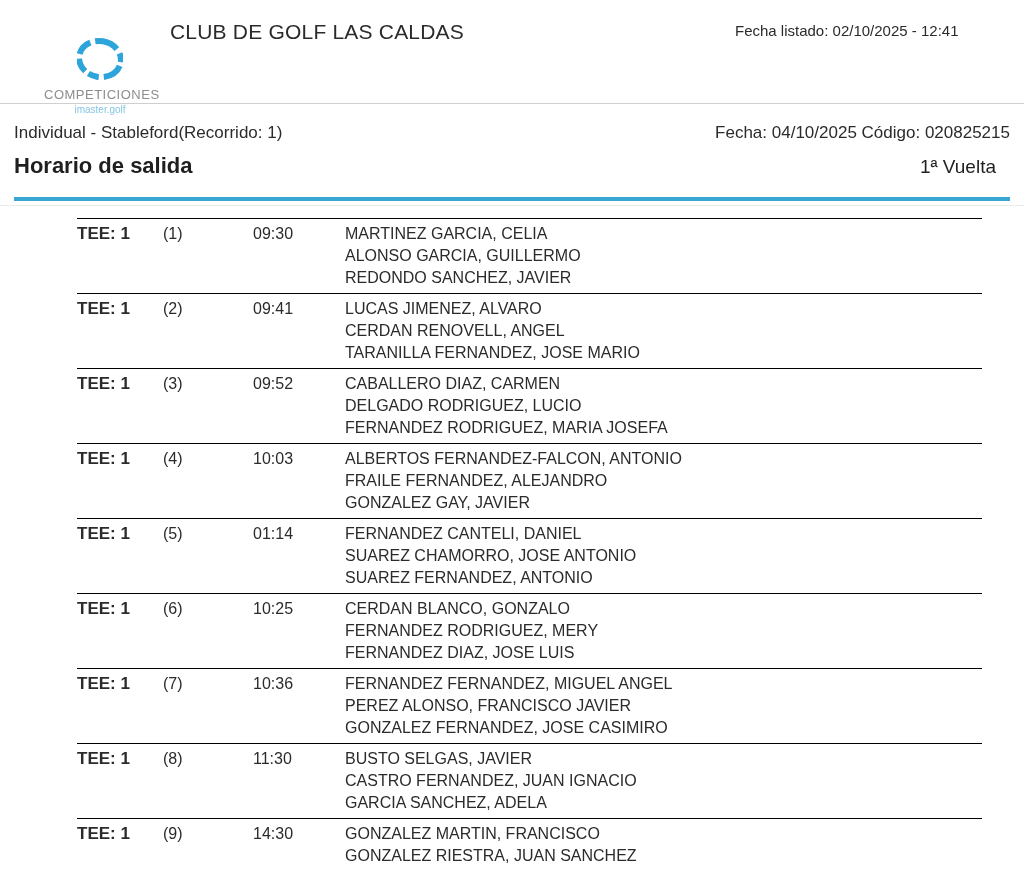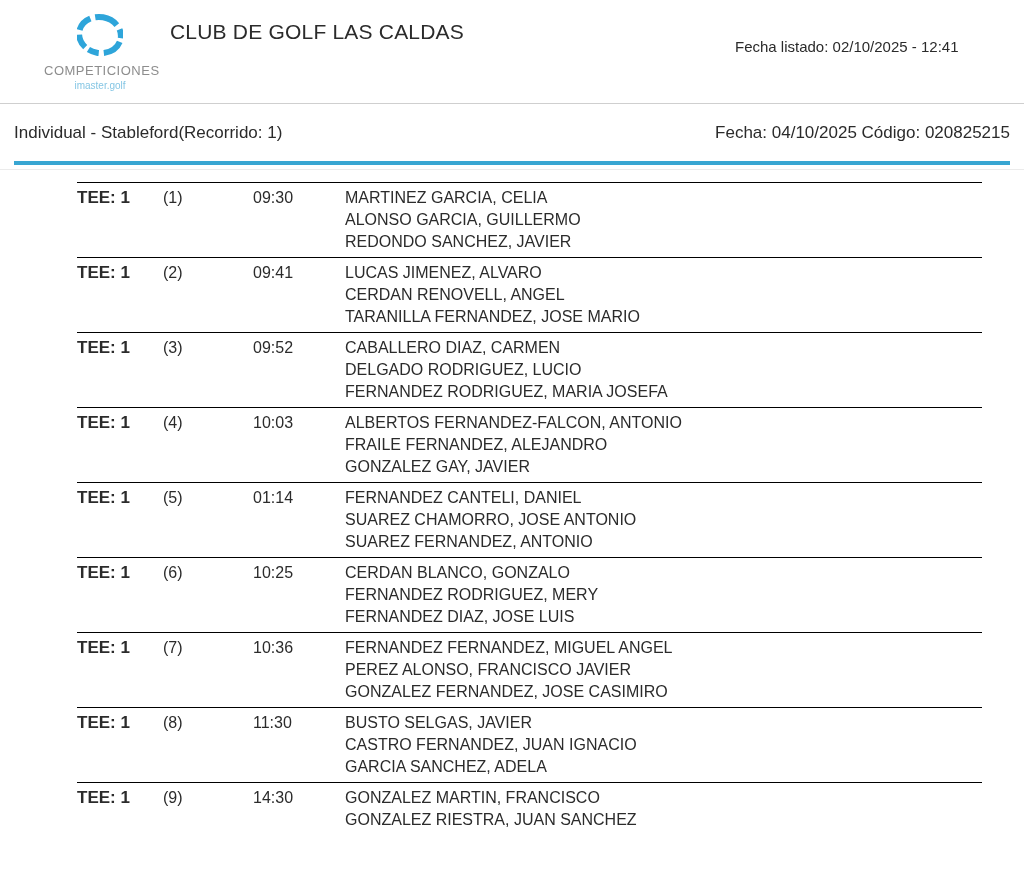--- a/index.html
+++ b/index.html
@@ -10,28 +10,28 @@
     color: #262626;
     overflow: hidden;
   }
   .doc-header {
     position: relative;
     height: 104px;
     border-bottom: 1px solid #cfcfcf;
     display: flex;
     align-items: flex-start;
   }
-  .logo-block { width: 112px; margin-left: 44px; padding-top: 10px; text-align: center; }
+  .logo-block { width: 112px; margin-left: 44px; padding-top: 10px; text-align: center; margin-top: 24px; }
   .logo-circle { display: block; margin: 0 auto; }
   .logo-brand { font-size: 13px; color: #8d8d8d; letter-spacing: 0.5px; margin-top: 3px; white-space: nowrap; }
   .logo-sub { font-size: 10px; color: #85c6e4; margin-top: 2px; }
   .titles-block { margin-left: 14px; padding-top: 20px; }
   .club-name { font-size: 21px; letter-spacing: 0.2px; color: #2b2b2b; }
   .tournament-name { font-size: 23px; font-weight: bold; margin-top: 3px; color: #2b2b2b; }
-  .listing-date { position: absolute; left: 735px; top: 38px; font-size: 15px; color: #2b2b2b; }
+  .listing-date { position: absolute; left: 735px; top: 22px; font-size: 15px; color: #2b2b2b; }
   .subheader { padding: 0 14px; }
   .meta-row { display: flex; justify-content: space-between; margin-top: 19px; font-size: 17px; color: #2b2b2b; }
   .title-row { display: flex; justify-content: space-between; align-items: baseline; margin-top: 10px; }
   .section-title { font-size: 22px; font-weight: bold; color: #1f1f1f; }
   .round-label { font-size: 19px; padding-right: 14px; color: #1f1f1f; }
   .blue-rule { height: 4px; background: #38a6d2; margin-top: 18px; }
   .faint-rule { height: 1px; background: #ebebeb; margin: 4px -14px 0 -14px; }
   .tee-table { margin: 12px 0 0 77px; width: 905px; border-collapse: collapse; }
   .tee-table tr { border-top: 1px solid #000000; }
   .tee-table td { vertical-align: top; padding: 4px 0; font-size: 16px; line-height: 22px; color: #2b2b2b; }
@@ -55,20 +55,24 @@
     <div class="titles-block">
       <div class="club-name">CLUB DE GOLF LAS CALDAS</div>
     </div>
     <div class="listing-date">Fecha listado: 02/10/2025 - 12:41</div>
   </header>
 
   <section class="subheader">
     <div class="meta-row">
       <span>Individual - Stableford(Recorrido: 1)</span>
       <span>Fecha: 04/10/2025 Código: 020825215</span>
+    </div>
+    <div class="title-row">
+      <span class="section-title">Horario de salida</span>
+      <span class="round-label">1ª Vuelta</span>
     </div>
     <div class="blue-rule"></div>
     <div class="faint-rule"></div>
   </section>
 
   <main>
     <table class="tee-table">
       <tbody id="tee-rows">
           <tr class="tee-row">
     <td class="col-tee">TEE: 1</td>

